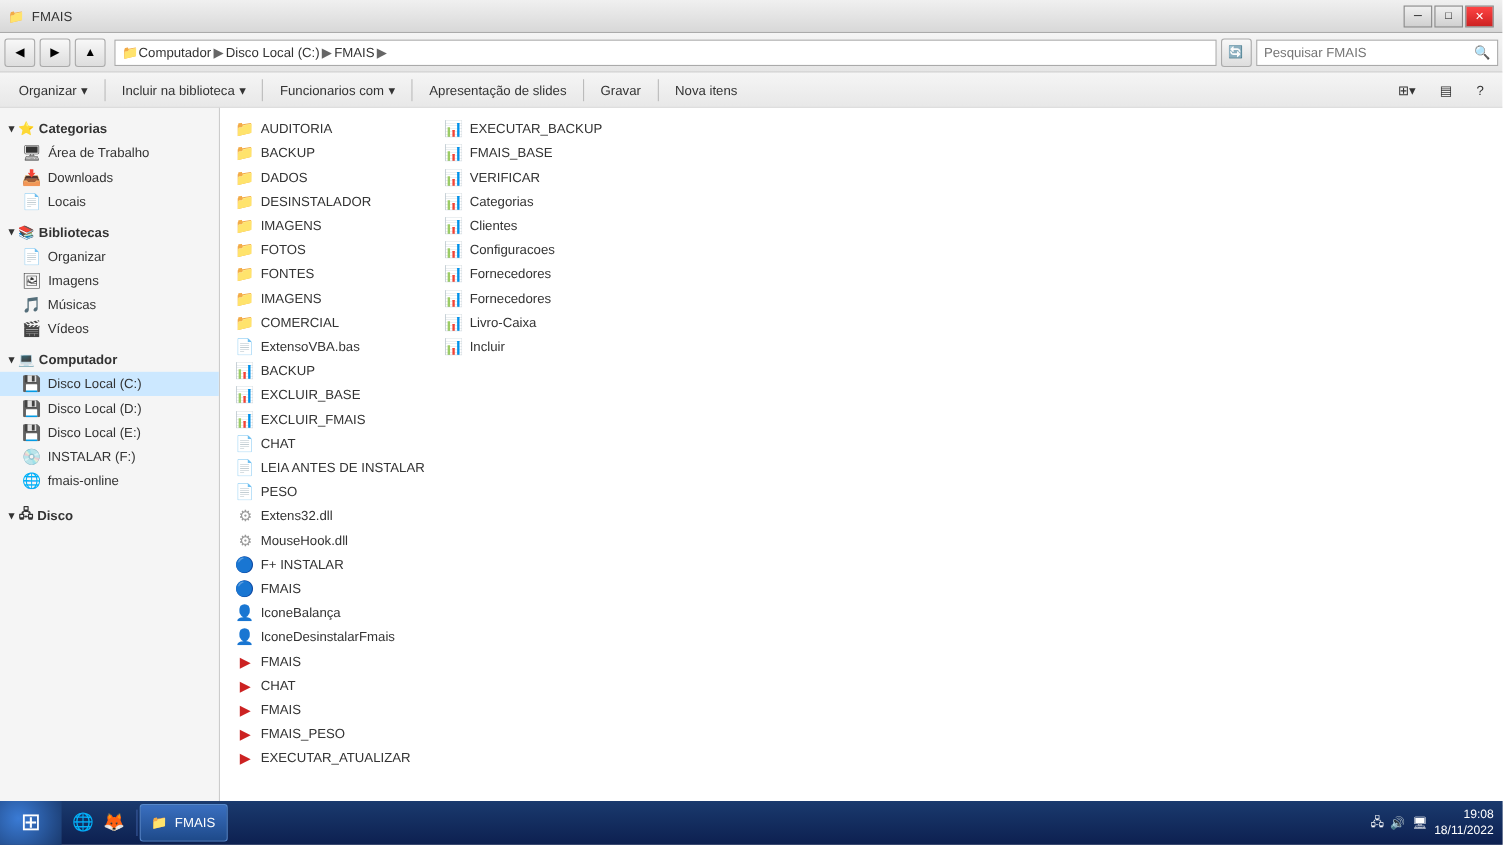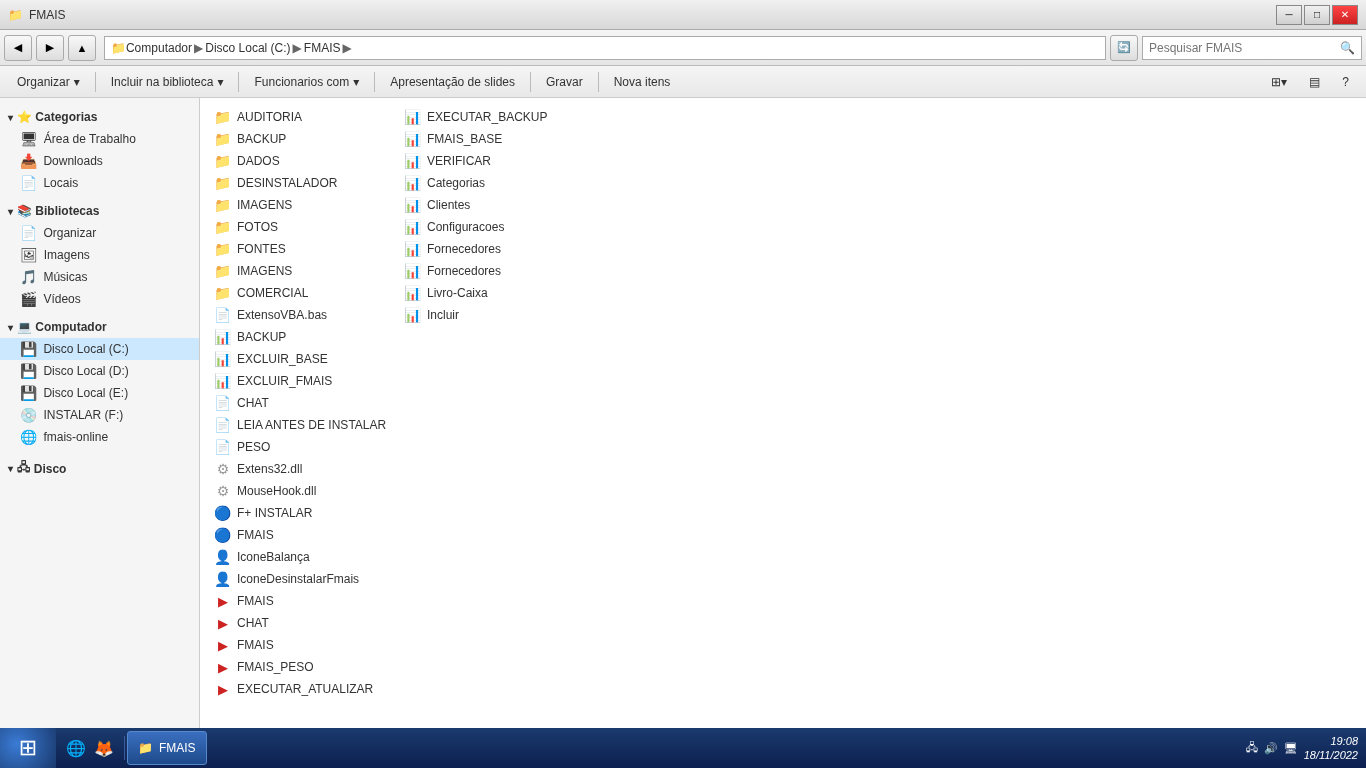--- a/index.html
+++ b/index.html
@@ -190,21 +190,21 @@
       cursor: pointer; color: white; font-size: 12px;
     }
     .taskbar-tray {
       margin-left: auto;
       display: flex; align-items: center;
       padding: 0 8px;
       gap: 6px;
       color: white;
       font-size: 11px;
     }
-    .taskbar-clock { text-align: right; line-height: 1.3; font-style: italic; }
+    .taskbar-clock { text-align: right; line-height: 1.3; }
 
     
     .quick-launch {
       display: flex; align-items: center; gap: 4px;
       padding: 0 8px;
       border-right: 1px solid #3a5a9e;
     }
     .quick-icon {
       width: 24px; height: 24px;
       display: flex; align-items: center; justify-content: center;

